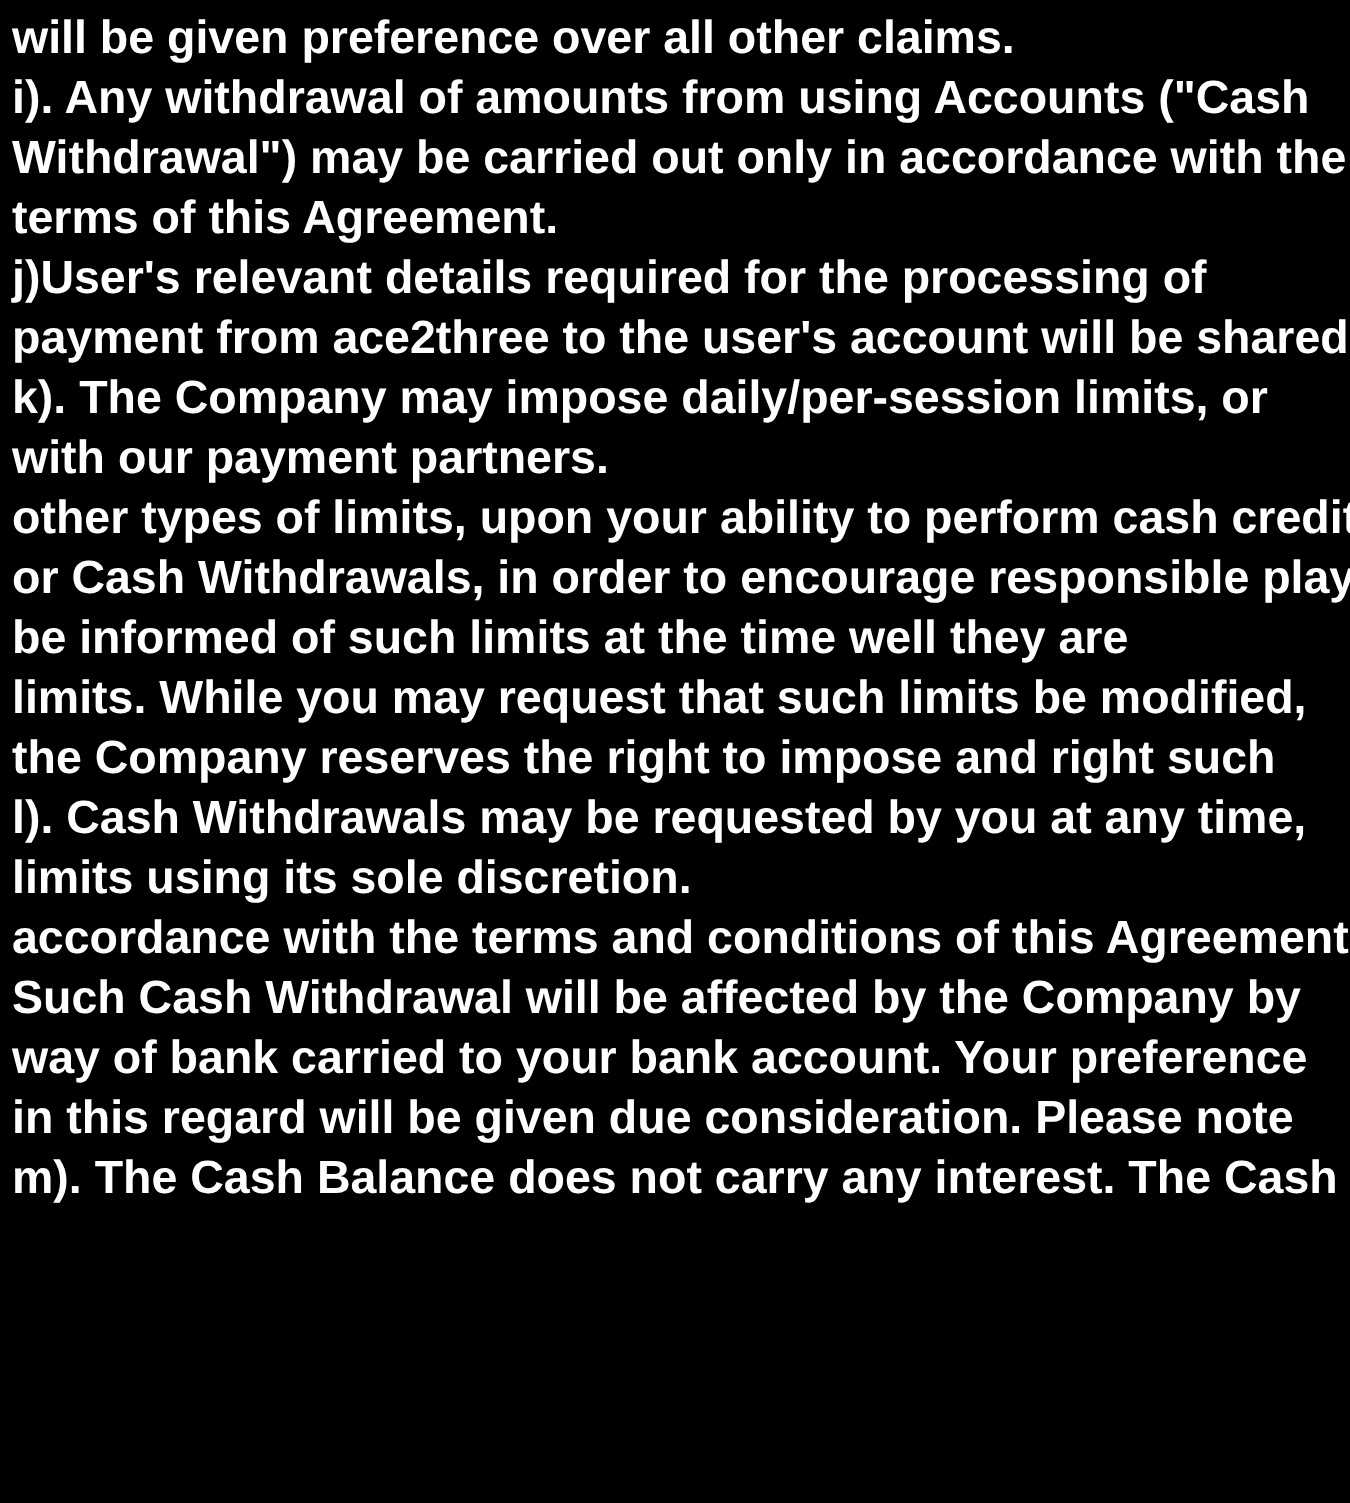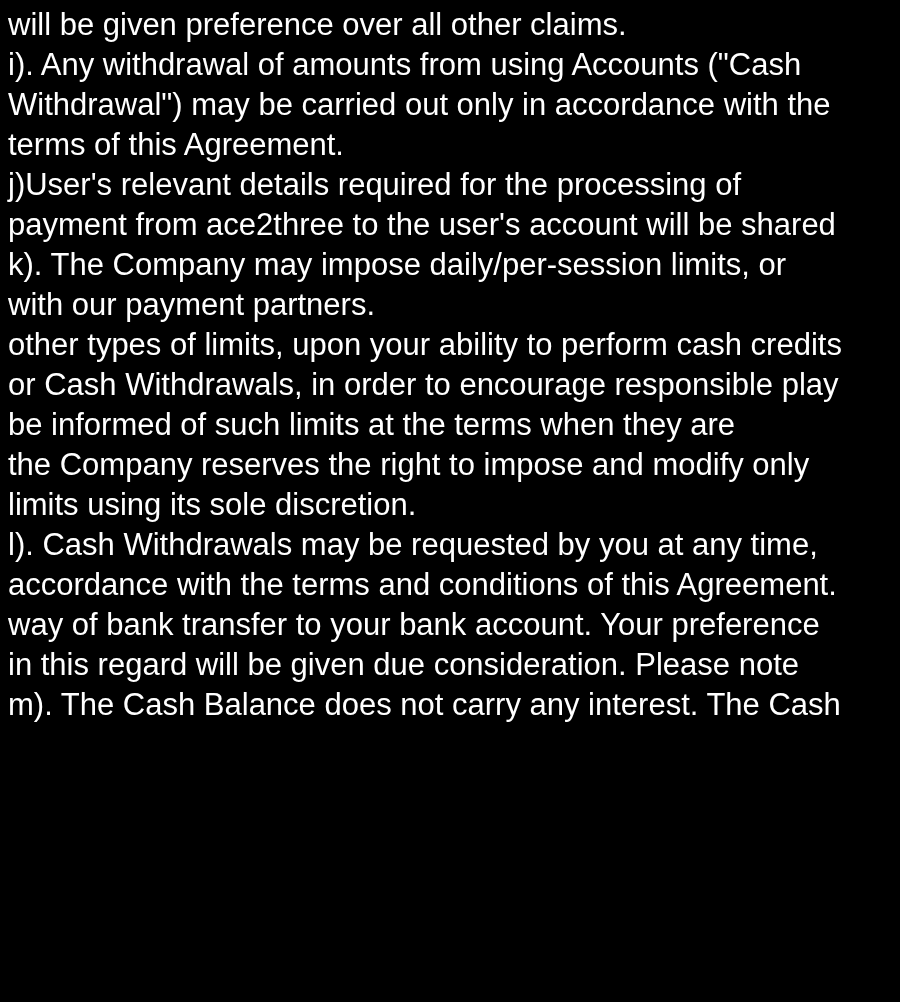--- a/index.html
+++ b/index.html
@@ -15,42 +15,44 @@
     .terms-viewport {
       width: 900px;
       height: 1002px;
       background: #000000;
       overflow: hidden;
       padding: 5px 0 0 8px;
     }
     .text-line {
       color: #ffffff;
       font-size: 31px;
-      font-weight: normal;
+      font-weight: bold;
       line-height: 40px;
       white-space: nowrap;
       letter-spacing: 0px;
     }
   </style>
 </head>
 <body>
 
 <div class="terms-viewport">
 
 <div class="text-line">will be given preference over all other claims.</div>
     <div class="text-line">i). Any withdrawal of amounts from using Accounts ("Cash</div>
     <div class="text-line">Withdrawal") may be carried out only in accordance with the</div>
     <div class="text-line">terms of this Agreement.</div>
     <div class="text-line">j)User's relevant details required for the processing of</div>
     <div class="text-line">payment from ace2three to the user's account will be shared</div>
     <div class="text-line">k). The Company may impose daily/per-session limits, or</div>
     <div class="text-line">with our payment partners.</div>
     <div class="text-line">other types of limits, upon your ability to perform cash credits</div>
     <div class="text-line">or Cash Withdrawals, in order to encourage responsible play</div>
-    <div class="text-line">be informed of such limits at the terms when they are</div>
-    <div class="text-line">the Company reserves the right to impose and modify only</div>
+    <div class="text-line">be informed of such limits at the time well they are</div>
+    <div class="text-line">limits. While you may request that such limits be modified,</div>
+    <div class="text-line">the Company reserves the right to impose and right such</div>
+    <div class="text-line">l). Cash Withdrawals may be requested by you at any time,</div>
     <div class="text-line">limits using its sole discretion.</div>
-    <div class="text-line">l). Cash Withdrawals may be requested by you at any time,</div>
     <div class="text-line">accordance with the terms and conditions of this Agreement.</div>
-    <div class="text-line">way of bank transfer to your bank account. Your preference</div>
+    <div class="text-line">Such Cash Withdrawal will be affected by the Company by</div>
+    <div class="text-line">way of bank carried to your bank account. Your preference</div>
     <div class="text-line">in this regard will be given due consideration. Please note</div>
     <div class="text-line">m). The Cash Balance does not carry any interest. The Cash</div>
   </div>
 
 </body></html>

